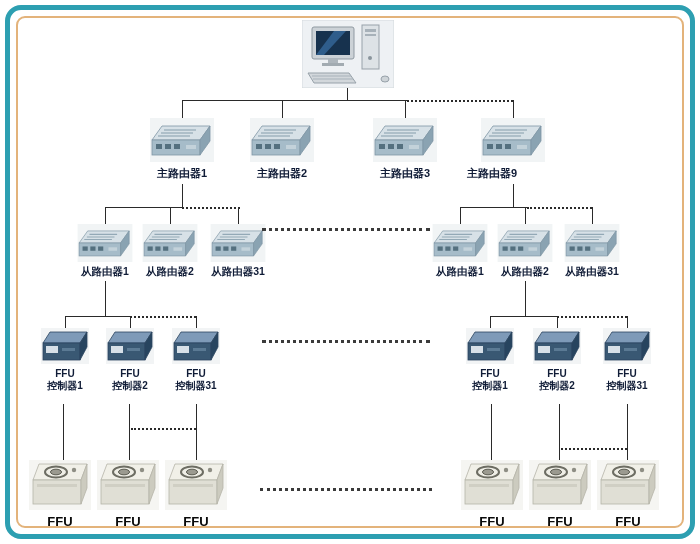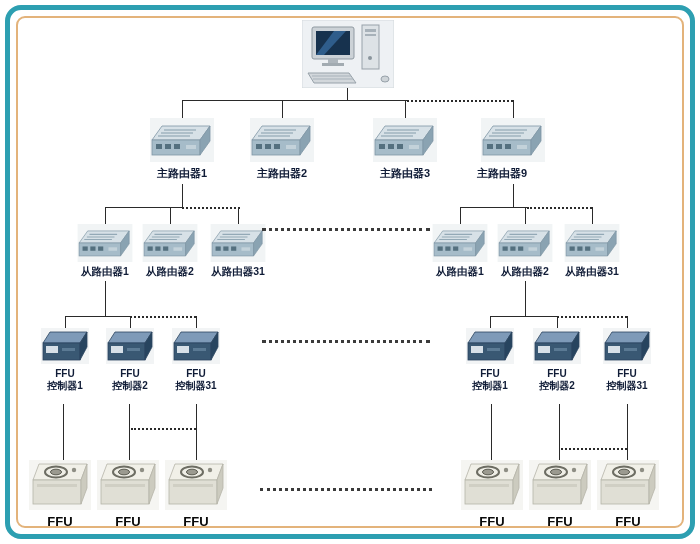--- a/index.html
+++ b/index.html
@@ -109,21 +109,21 @@
       </svg>
   </div>
   <div class="node" style="left:481px;top:118px;width:64px;height:44px">
     <svg viewBox="0 0 64 44">
         <use href="#sym-router"></use>
       </svg>
   </div>
   <div class="lbl main-lbl" style="left:146px;top:166px;width:72px">主路由器1</div>
   <div class="lbl main-lbl" style="left:246px;top:166px;width:72px">主路由器2</div>
   <div class="lbl main-lbl" style="left:369px;top:166px;width:72px">主路由器3</div>
-  <div class="lbl main-lbl" style="left:466px;top:166px;width:72px">主路由器9</div>
+  <div class="lbl main-lbl" style="left:456px;top:166px;width:72px">主路由器9</div>
 
   <div class="lnv" style="left:182px;top:184px;height:23px"></div>
   <div class="lnh" style="left:105px;top:207px;width:77px"></div>
   <div class="dot2" style="left:182px;top:207px;width:58px"></div>
   <div class="lnv" style="left:105px;top:207px;height:17px"></div>
   <div class="lnv" style="left:170px;top:207px;height:17px"></div>
   <div class="lnv" style="left:238px;top:207px;height:17px"></div>
 
   <div class="lnv" style="left:513px;top:184px;height:23px"></div>
   <div class="lnh" style="left:460px;top:207px;width:67px"></div>

